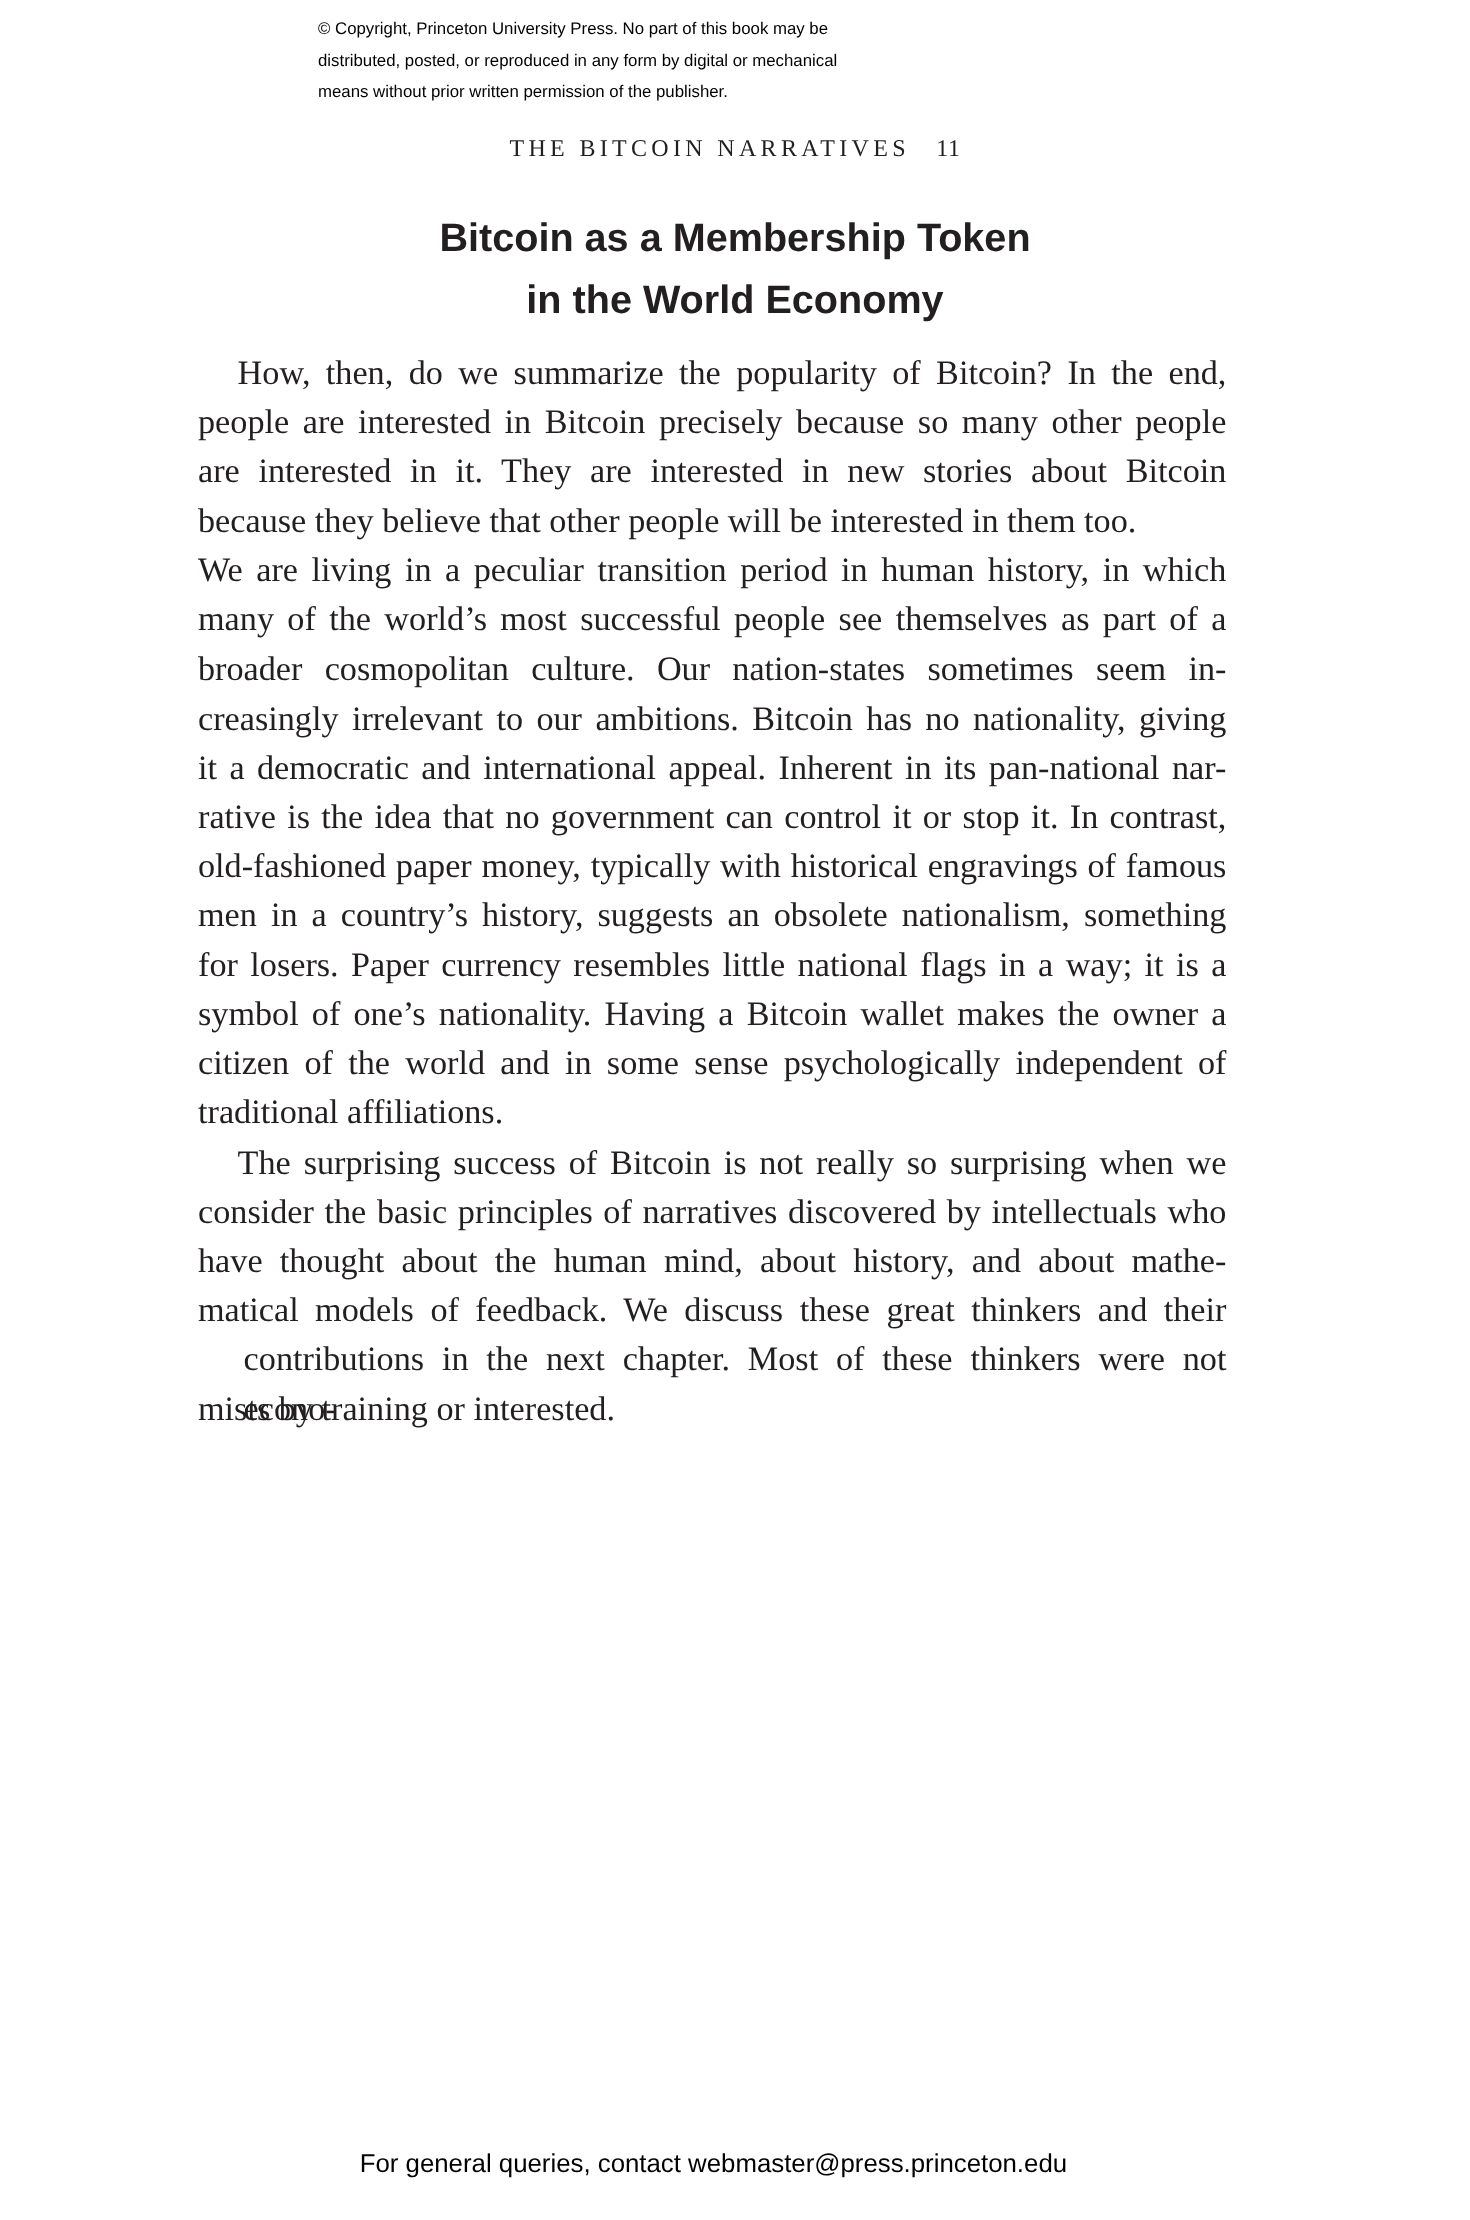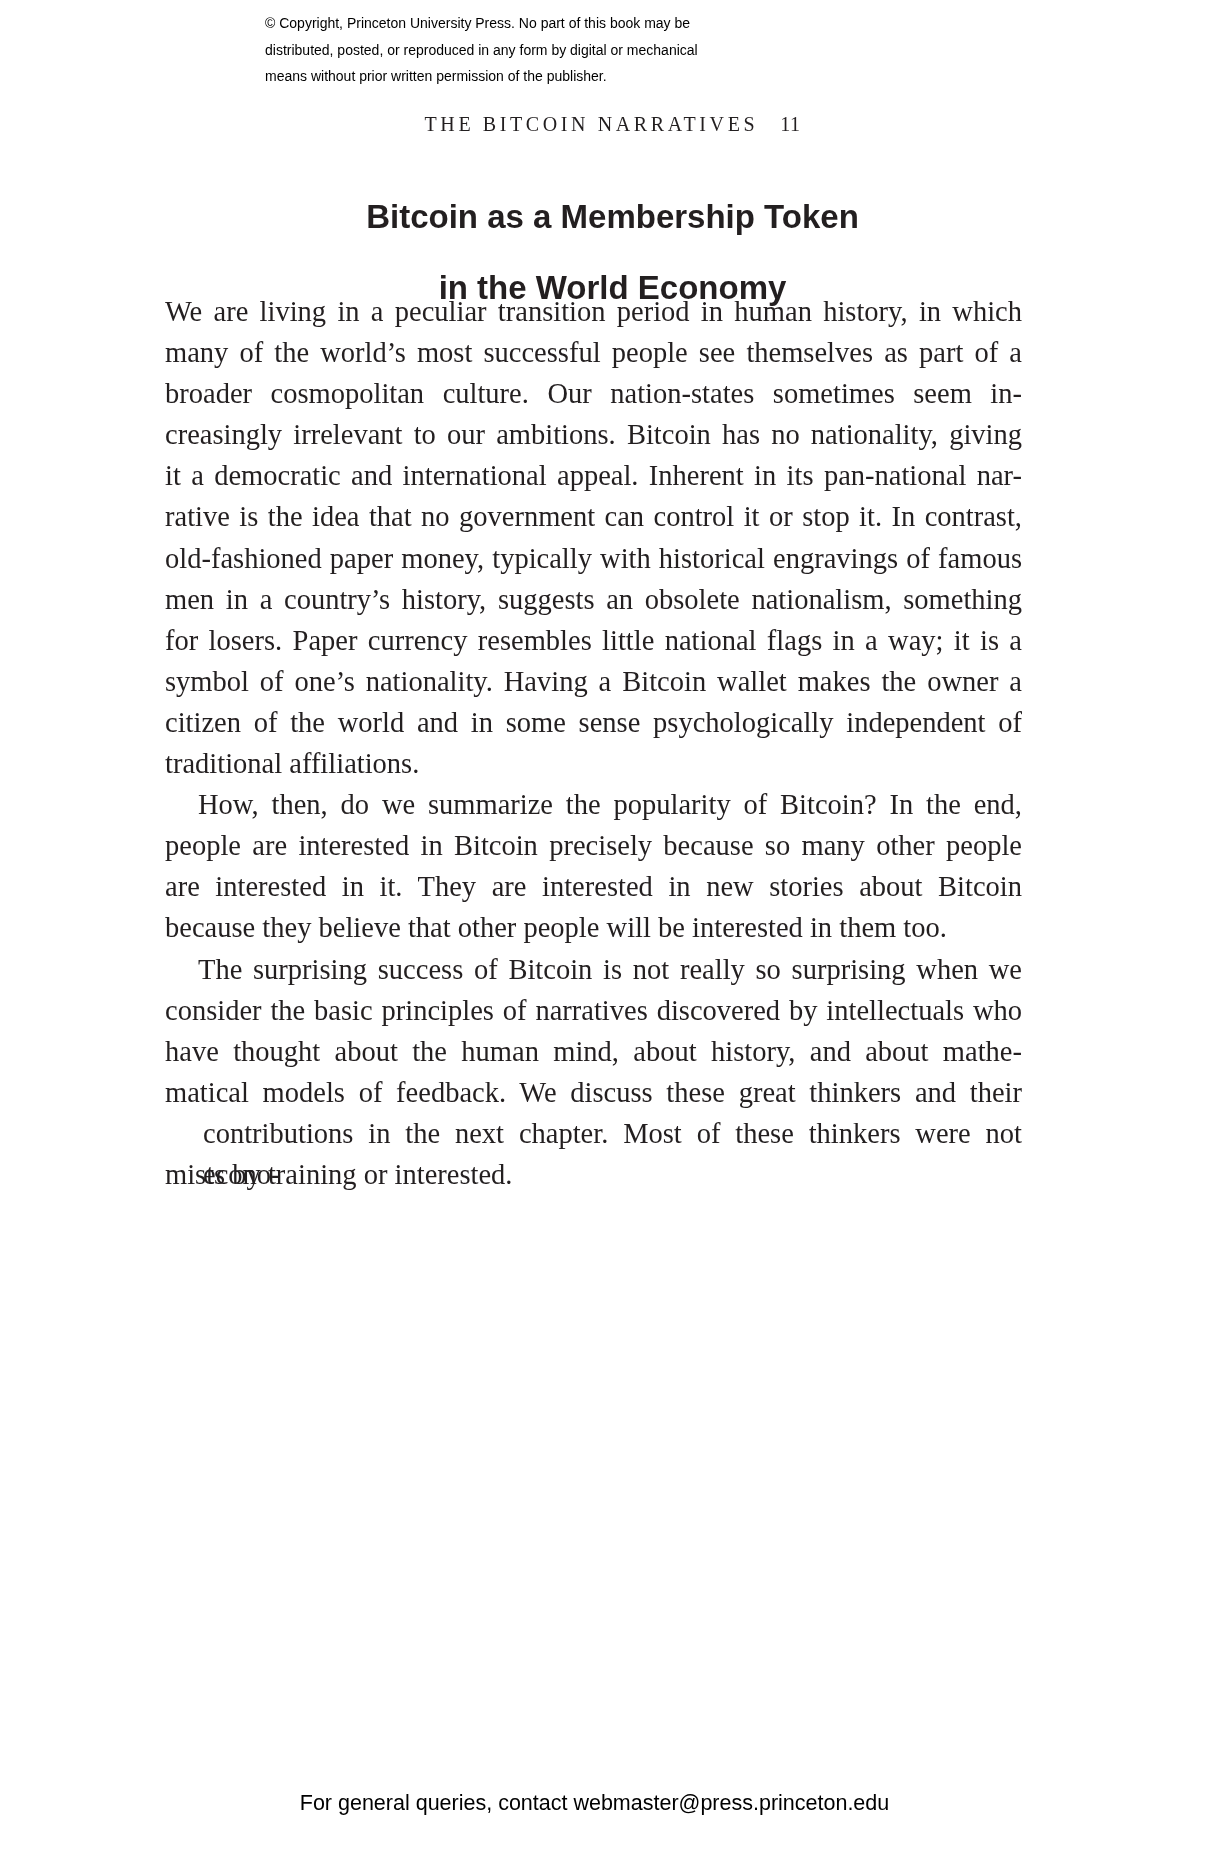--- a/index.html
+++ b/index.html
@@ -12,21 +12,21 @@
   .running-head {
     position: absolute; left: 0; width: 1225px; top: 113px; text-align: center;
     font-family: "Liberation Serif", serif; font-size: 20px; color: #231f20;
   }
   .running-head .rh-title { letter-spacing: 3.6px; }
   .running-head .rh-page { margin-left: 22px; letter-spacing: 0.5px; }
   .section-title {
     position: absolute; left: 0; width: 1225px; top: 172px; text-align: center;
     font-family: "Liberation Sans", sans-serif; font-weight: bold; font-size: 33px; line-height: 52px; color: #231f20;
   }
-  .section-title .tl { display: block; margin-top: 19px; }
+  .section-title .tl { display: block; }
   .body-text {
     position: absolute; left: 165px; top: 291px; width: 857px;
     font-family: "Liberation Serif", serif; font-size: 28.5px; line-height: 41.1px; color: #231f20;
   }
   .para { margin: 0; }
   .line {
     display: block; text-align: justify; text-align-last: justify; white-space: nowrap; height: 41.1px;
   }
   .line.last { text-align-last: left; }
   .line.indent { padding-left: 33px; }
@@ -48,40 +48,40 @@
   <span class="rh-title">THE BITCOIN NARRATIVES</span><span class="rh-page">11</span>
 </div>
 
 <h2 class="section-title" style="margin:0;">
   <span class="tl">Bitcoin as a Membership Token</span>
   <span class="tl">in the World Economy</span>
 </h2>
 
 <div class="body-text">
   <div class="para">
+    <span class="line indent" style="white-space: normal;">How, then, do we summarize the popularity of Bitcoin? In the end,</span>
+    <span class="line" style="white-space: normal;">people are interested in Bitcoin precisely because so many other people</span>
+    <span class="line" style="white-space: normal;">are interested in it. They are interested in new stories about Bitcoin</span>
+    <span class="line last" style="white-space: nowrap;">because they believe that other people will be interested in them too.</span>
+  </div>
+  <div class="para">
     <span class="line" style="white-space: normal;">We are living in a peculiar transition period in human history, in which</span>
     <span class="line" style="white-space: normal;">many of the world’s most successful people see themselves as part of a</span>
     <span class="line" style="white-space: normal;">broader cosmopolitan culture. Our nation-states sometimes seem in-</span>
     <span class="line" style="white-space: normal;">creasingly irrelevant to our ambitions. Bitcoin has no nationality, giving</span>
     <span class="line" style="white-space: normal;">it a democratic and international appeal. Inherent in its pan-national nar-</span>
     <span class="line" style="white-space: normal;">rative is the idea that no government can control it or stop it. In contrast,</span>
     <span class="line" style="white-space: normal;">old-fashioned paper money, typically with historical engravings of famous</span>
     <span class="line" style="white-space: normal;">men in a country’s history, suggests an obsolete nationalism, something</span>
     <span class="line" style="white-space: normal;">for losers. Paper currency resembles little national flags in a way; it is a</span>
     <span class="line" style="white-space: normal;">symbol of one’s nationality. Having a Bitcoin wallet makes the owner a</span>
     <span class="line" style="white-space: normal;">citizen of the world and in some sense psychologically independent of</span>
     <span class="line last" style="white-space: nowrap;">traditional affiliations.</span>
   </div>
   <div class="para">
-    <span class="line indent" style="white-space: normal;">How, then, do we summarize the popularity of Bitcoin? In the end,</span>
-    <span class="line" style="white-space: normal;">people are interested in Bitcoin precisely because so many other people</span>
-    <span class="line" style="white-space: normal;">are interested in it. They are interested in new stories about Bitcoin</span>
-    <span class="line last" style="white-space: nowrap;">because they believe that other people will be interested in them too.</span>
-  </div>
-  <div class="para">
     <span class="line indent" style="white-space: normal;">The surprising success of Bitcoin is not really so surprising when we</span>
     <span class="line" style="white-space: normal;">consider the basic principles of narratives discovered by intellectuals who</span>
     <span class="line" style="white-space: normal;">have thought about the human mind, about history, and about mathe-</span>
     <span class="line" style="white-space: normal;">matical models of feedback. We discuss these great thinkers and their</span>
     <span class="line" style="white-space: normal; margin-left: 38px;">contributions in the next chapter. Most of these thinkers were not econo-</span>
     <span class="line last" style="white-space: nowrap;">mists by training or interested.</span>
   </div>
 </div>
 
 <div class="footer">For general queries, contact webmaster@press.princeton.edu</div>

